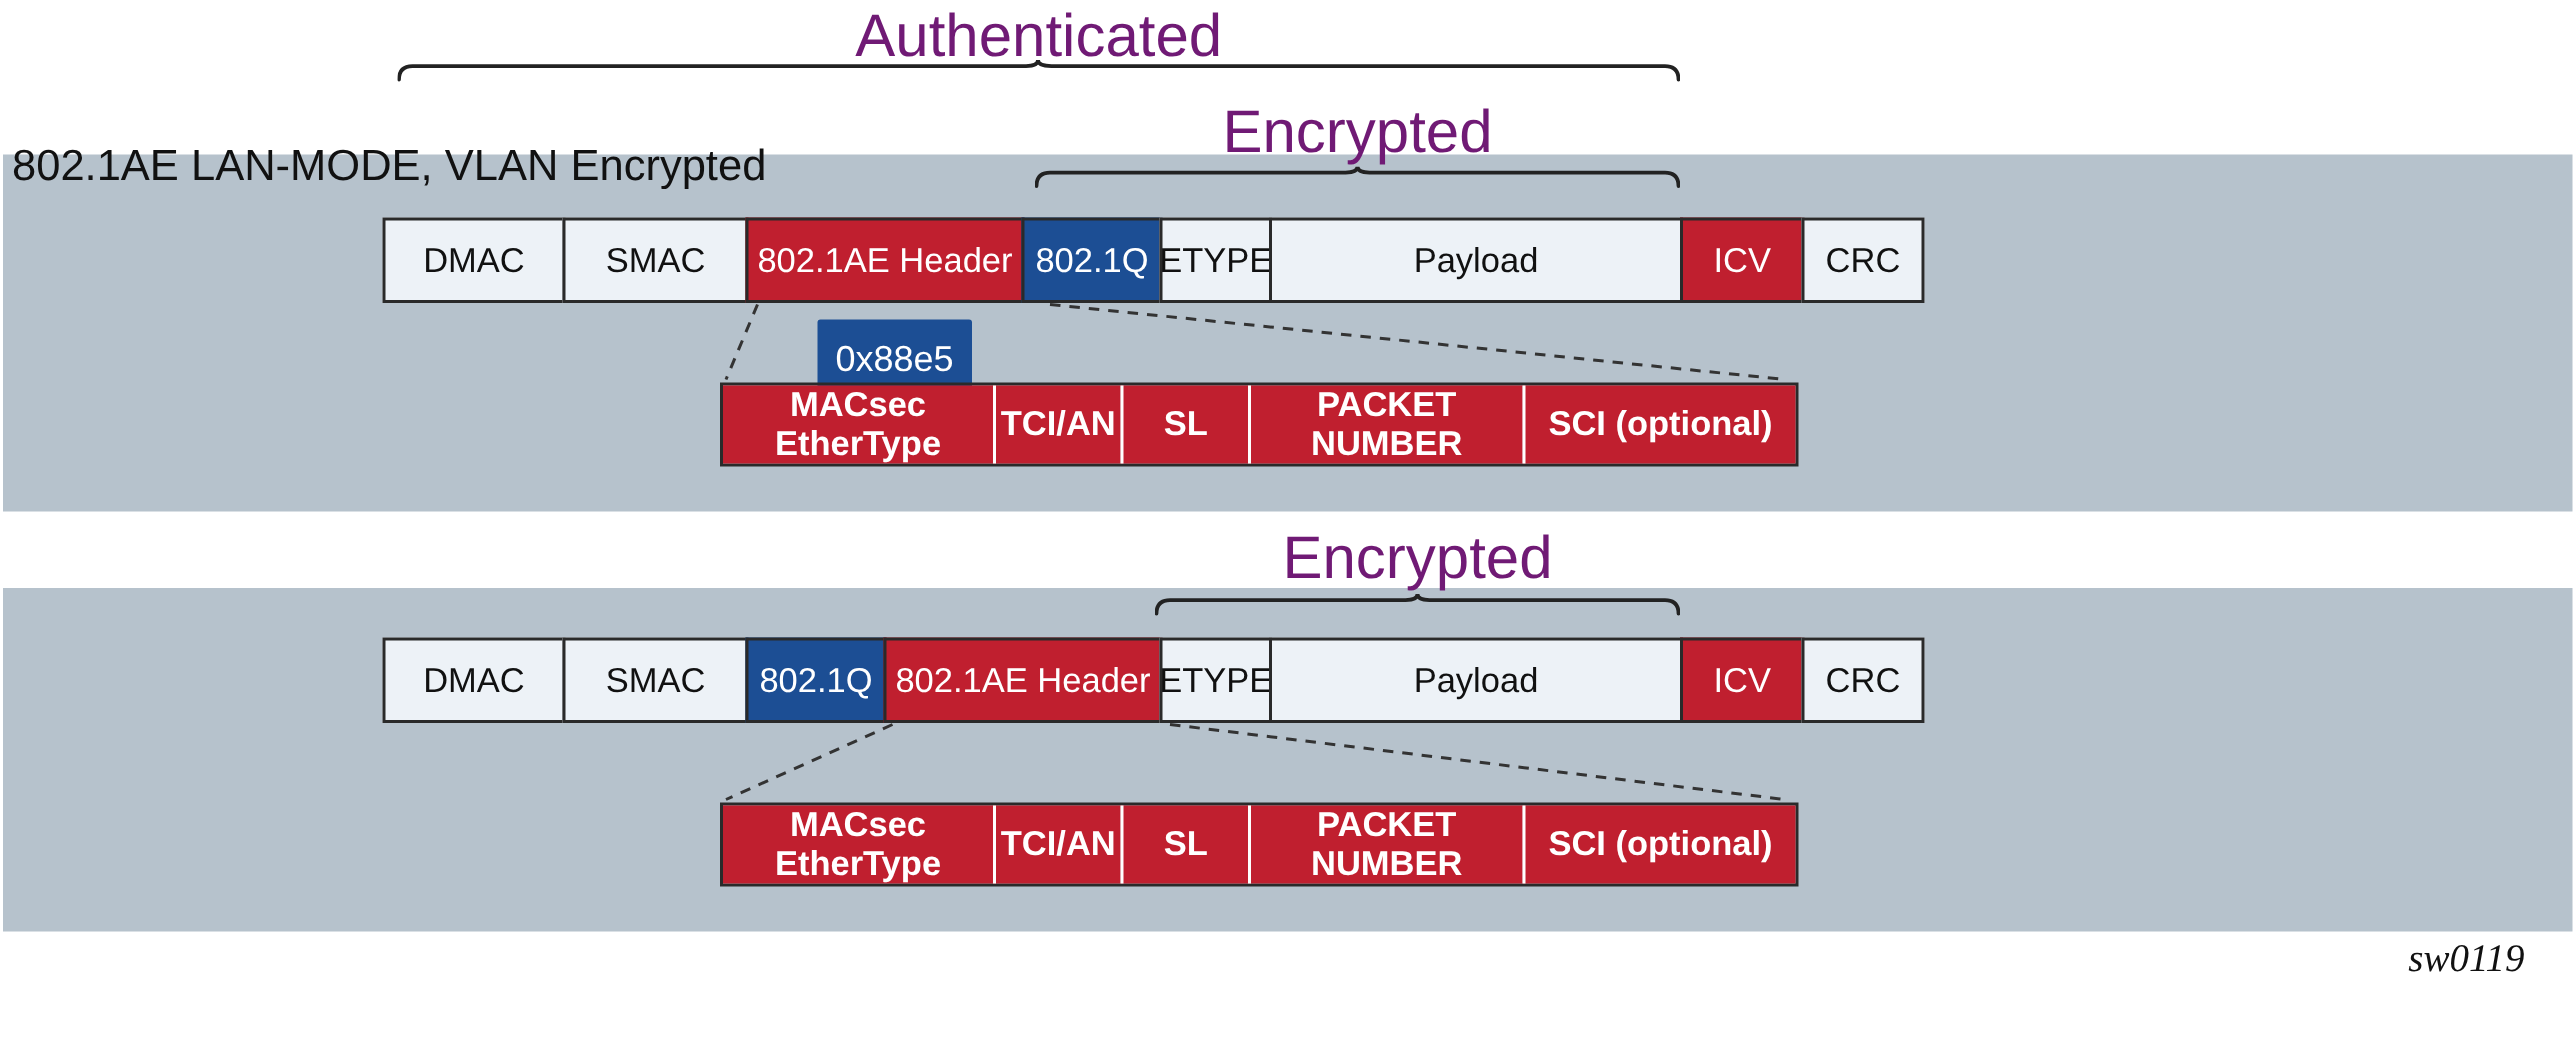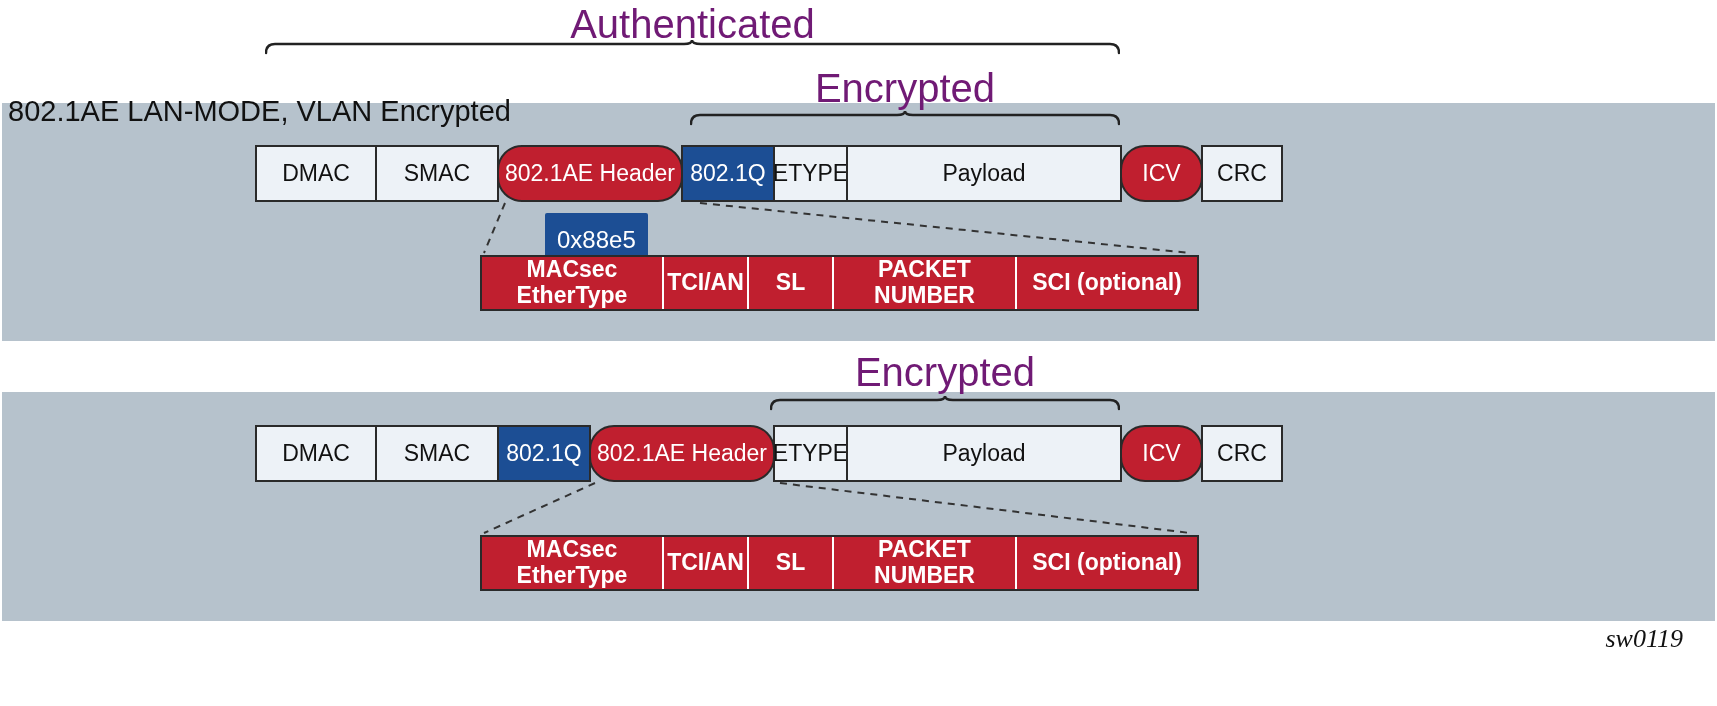--- a/index.html
+++ b/index.html
@@ -18,21 +18,21 @@
   .brace { position:absolute; }
   .brace svg { display:block; }
 
   .frame-row { position:absolute; display:flex;text-align:right; }
   .fbox {
     height:57px; border:2px solid var(--border,#2a2a2a); background:var(--field,#edf2f7);
     display:flex; align-items:center; justify-content:center;
     font-size:23px; color:#111; margin-left:-2px; white-space:nowrap;
   }
   .fbox:first-child { margin-left:0; }
-  .fbox.red  { background:var(--red,#c01f2f);  color:#fff;border-radius:25px; }
+  .fbox.red  { background:var(--red,#c01f2f);  color:#fff; }
   .fbox.blue { background:var(--blue,#1c4e94); color:#fff; }
 
   .exp-row { position:absolute; display:flex; border:2px solid var(--border,#2a2a2a); }
   .ebox {
     height:52px; background:var(--red,#c01f2f); color:#fff;
     display:flex; align-items:center; justify-content:center;
     text-align:center; font-size:23px; line-height:1.12;
     border-left:2px solid #fff; padding:0 6px;font-weight:bold;
   }
   .ebox:first-child { border-left:none; }

